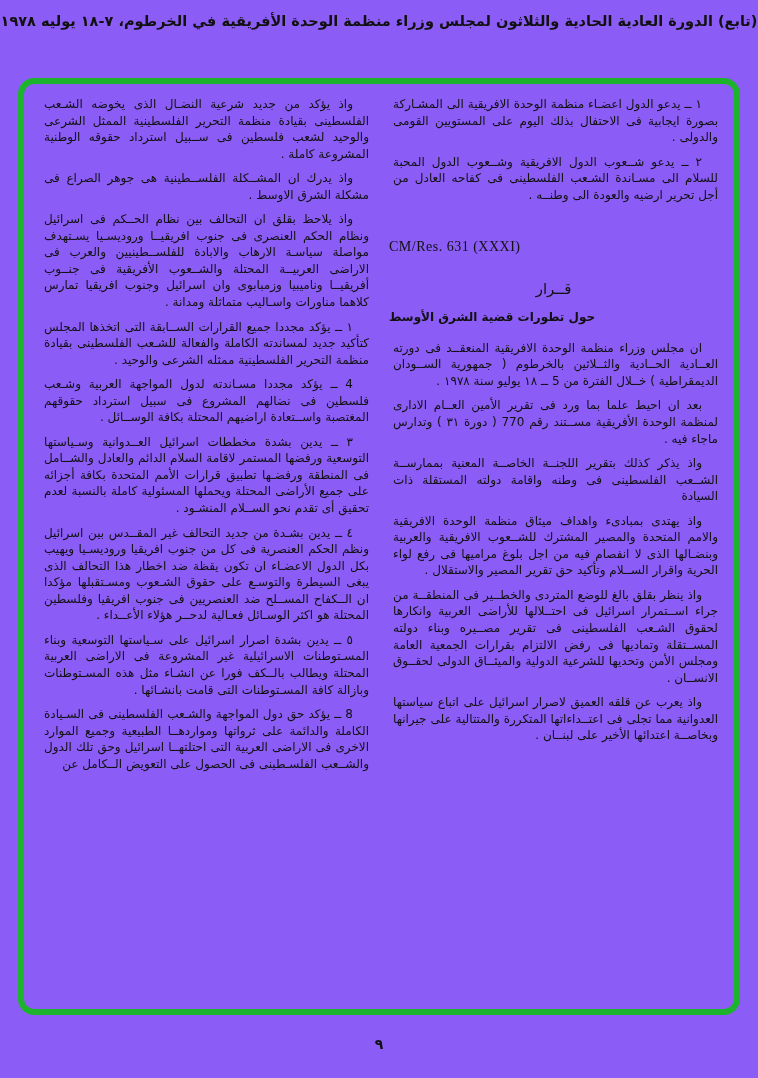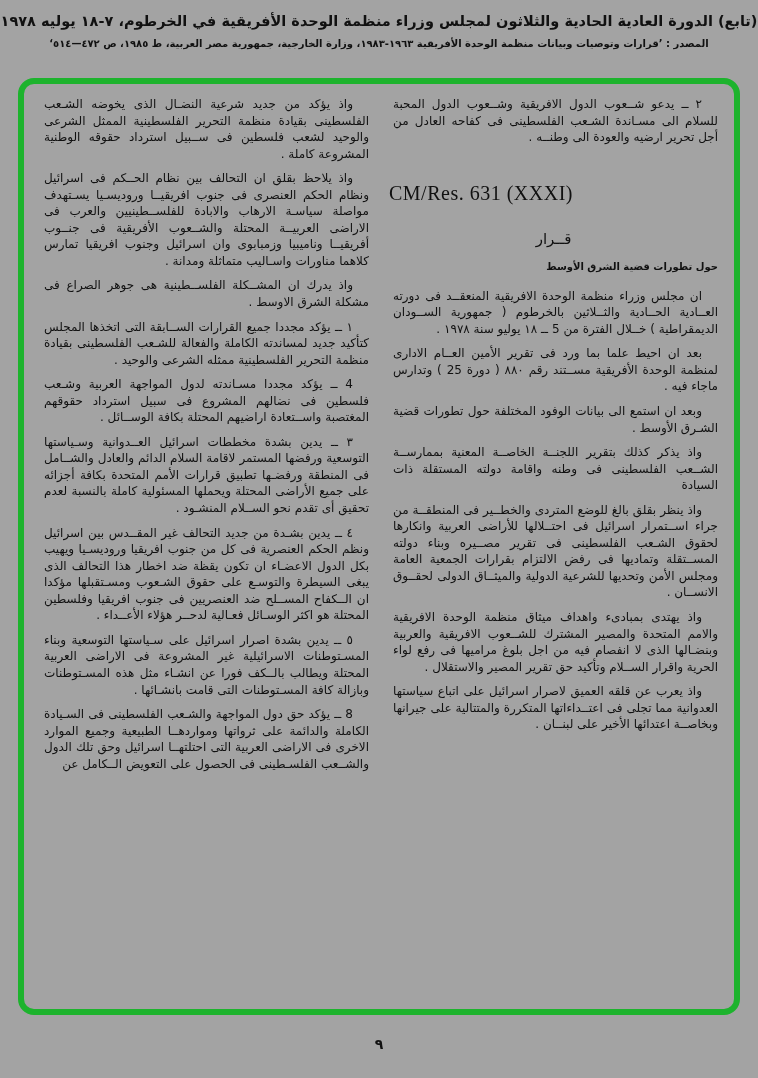--- a/index.html
+++ b/index.html
@@ -1,19 +1,19 @@
 <!DOCTYPE html>
 <html lang="ar"><head>
 <meta charset="utf-8">
 <style>
   html, body { margin:0; padding:0; background:#ffffff; }
   .page {
     position:relative;
     width:758px; height:1078px;
-    background:#a3a3a3;
+    background:#8b5cf6;
     font-family:"DejaVu Sans", sans-serif;
     overflow:hidden;
   }
   .header {
     direction:rtl;
     text-align:center;
     padding-top:12px;
     color:#111;
   }
   .header-title {
@@ -51,80 +51,79 @@
     color:#111;
   }
   .col p {
     margin:0 0 8px 4px;
     text-indent:16px;
   }
   .doc-ref {
     direction:ltr;
     text-align:left;
     font-family:"Liberation Serif", serif;
-    font-size:20px;
+    font-size:14px;
     letter-spacing:0.5px;
     margin:34px 0 22px 0 !important;
     text-indent:0 !important;
   }
   .res-title {
     text-align:center;
     font-weight:normal;
     font-size:15px;
     margin:0 0 10px 0 !important;
     text-indent:0 !important;
   }
   .res-subtitle {
-    text-align:right;
+    text-align:left;
     font-weight:bold;
-    font-size:10px;
+    font-size:12px;
     margin:0 0 14px 0 !important;
     text-indent:0 !important;
   }
   .footer-page-number {
     position:absolute;
     left:0; right:0;
     bottom:26px;
     text-align:center;
     font-size:14px;
     font-weight:bold;
     color:#111;
   }
 </style>
 </head>
 <body>
 
 <div class="page">
 
   <div class="header">
     <div class="header-title">(تابع) الدورة العادية الحادية والثلاثون لمجلس وزراء منظمة الوحدة الأفريقية في الخرطوم، ٧-١٨ يوليه ١٩٧٨</div>
-    <div class="header-source">المصدر : ’قرارات وتوصيات وبيانات منظمة الوحدة الأفريقية ١٩٦٣-١٩٨٣، وزارة الخارجية، جمهورية مصر العربية، ط ١٩٨٥، ص ٤٧٢—٥١٤‘</div>
   </div>
 
   <div class="doc-box" style="border-color: rgb(29, 179, 45);">
     <div class="columns">
 
       <div class="col">
+        <p>١ ــ يدعو الدول اعضـاء منظمة الوحدة الافريقية الى المشـاركة بصورة ايجابية فى الاحتفال بذلك اليوم على المستويين القومى والدولى .</p>
         <p>٢ ــ يدعو شــعوب الدول الافريقية وشــعوب الدول المحبة للسلام الى مسـاندة الشـعب الفلسطينى فى كفاحه العادل من أجل تحرير ارضيه والعودة الى وطنــه .</p>
         <p class="doc-ref">CM/Res. 631 (XXXI)</p>
         <p class="res-title">قــرار</p>
         <p class="res-subtitle">حول تطورات قضية الشرق الأوسط</p>
         <p>ان مجلس وزراء منظمة الوحدة الافريقية المنعقــد فى دورته العــادية الحــادية والثــلاثين بالخرطوم ( جمهورية الســودان الديمقراطية ) خــلال الفترة من 5 ــ ١٨ يوليو سنة ١٩٧٨ .</p>
-        <p>بعد ان احيط علما بما ورد فى تقرير الأمين العــام الادارى لمنظمة الوحدة الأفريقية مســتند رقم ٨٨٠ ( دورة 25 ) وتدارس ماجاء فيه .</p>
-        <p>وبعد ان استمع الى بيانات الوفود المختلفة حول تطورات قضية الشـرق الأوسط .</p>
+        <p>بعد ان احيط علما بما ورد فى تقرير الأمين العــام الادارى لمنظمة الوحدة الأفريقية مســتند رقم 770 ( دورة ٣١ ) وتدارس ماجاء فيه .</p>
         <p>واذ يذكر كذلك بتقرير اللجنــة الخاصــة المعنية بممارســة الشــعب الفلسطينى فى وطنه واقامة دولته المستقلة ذات السيادة</p>
+        <p>واذ يهتدى بمبادىء واهداف ميثاق منظمة الوحدة الافريقية والامم المتحدة والمصير المشترك للشــعوب الافريقية والعربية وبنضـالها الذى لا انفصام فيه من اجل بلوغ مراميها فى رفع لواء الحرية واقرار الســلام وتأكيد حق تقرير المصير والاستقلال .</p>
         <p>واذ ينظر بقلق بالغ للوضع المتردى والخطــير فى المنطقــة من جراء اســتمرار اسرائيل فى احتــلالها للأراضى العربية وانكارها لحقوق الشـعب الفلسطينى فى تقرير مصــيره وبناء دولته المســتقلة وتماديها فى رفض الالتزام بقرارات الجمعية العامة ومجلس الأمن وتحديها للشرعية الدولية والميثــاق الدولى لحقــوق الانســان .</p>
-        <p>واذ يهتدى بمبادىء واهداف ميثاق منظمة الوحدة الافريقية والامم المتحدة والمصير المشترك للشــعوب الافريقية والعربية وبنضـالها الذى لا انفصام فيه من اجل بلوغ مراميها فى رفع لواء الحرية واقرار الســلام وتأكيد حق تقرير المصير والاستقلال .</p>
         <p>واذ يعرب عن قلقه العميق لاصرار اسرائيل على اتباع سياستها العدوانية مما تجلى فى اعتــداءاتها المتكررة والمتتالية على جيرانها وبخاصــة اعتدائها الأخير على لبنــان .</p>
       </div>
 
       <div class="col">
         <p>واذ يؤكد من جديد شرعية النضـال الذى يخوضه الشـعب الفلسطينى بقيادة منظمة التحرير الفلسطينية الممثل الشرعى والوحيد لشعب فلسطين فى ســبيل استرداد حقوقه الوطنية المشروعة كاملة .</p>
+        <p>واذ يدرك ان المشــكلة الفلســطينية هى جوهر الصراع فى مشكلة الشرق الاوسط .</p>
         <p>واذ يلاحظ بقلق ان التحالف بين نظام الحــكم فى اسرائيل ونظام الحكم العنصرى فى جنوب افريقيــا وروديسـيا يسـتهدف مواصلة سياسـة الارهاب والابادة للفلســطينيين والعرب فى الاراضى العربيــة المحتلة والشــعوب الأفريقية فى جنــوب أفريقيــا وناميبيا وزمبابوى وان اسرائيل وجنوب افريقيا تمارس كلاهما مناورات واسـاليب متماثلة ومدانة .</p>
-        <p>واذ يدرك ان المشــكلة الفلســطينية هى جوهر الصراع فى مشكلة الشرق الاوسط .</p>
         <p>١ ــ يؤكد مجددا جميع القرارات الســابقة التى اتخذها المجلس كتأكيد جديد لمساندته الكاملة والفعالة للشـعب الفلسطينى بقيادة منظمة التحرير الفلسطينية ممثله الشرعى والوحيد .</p>
         <p>4 ــ يؤكد مجددا مسـاندته لدول المواجهة العربية وشـعب فلسطين فى نضالهم المشروع فى سبيل استرداد حقوقهم المغتصبة واســتعادة اراضيهم المحتلة بكافة الوســائل .</p>
         <p>٣ ــ يدين بشدة مخططات اسرائيل العــدوانية وسـياستها التوسعية ورفضها المستمر لاقامة السلام الدائم والعادل والشــامل فى المنطقة ورفضـها تطبيق قرارات الأمم المتحدة بكافة أجزائه على جميع الأراضى المحتلة ويحملها المسئولية كاملة بالنسبة لعدم تحقيق أى تقدم نحو الســلام المنشـود .</p>
         <p>٤ ــ يدين بشـدة من جديد التحالف غير المقــدس بين اسرائيل ونظم الحكم العنصرية فى كل من جنوب افريقيا وروديسـيا ويهيب بكل الدول الاعضـاء ان تكون يقظة ضد اخطار هذا التحالف الذى يبغى السيطرة والتوسـع على حقوق الشـعوب ومسـتقبلها مؤكدا ان الــكفاح المســلح ضد العنصريين فى جنوب افريقيا وفلسطين المحتلة هو اكثر الوسـائل فعـالية لدحــر هؤلاء الأعــداء .</p>
         <p>٥ ــ يدين بشدة اصرار اسرائيل على سـياستها التوسعية وبناء المسـتوطنات الاسرائيلية غير المشروعة فى الاراضى العربية المحتلة ويطالب بالــكف فورا عن انشـاء مثل هذه المسـتوطنات وبازالة كافة المسـتوطنات التى قامت بانشـائها .</p>
         <p>8 ــ يؤكد حق دول المواجهة والشـعب الفلسطينى فى السـيادة الكاملة والدائمة على ثرواتها ومواردهــا الطبيعية وجميع الموارد الاخرى فى الاراضى العربية التى احتلتهــا اسرائيل وحق تلك الدول والشــعب الفلسـطينى فى الحصول على التعويض الــكامل عن</p>
       </div>
 
     </div>
   </div>

